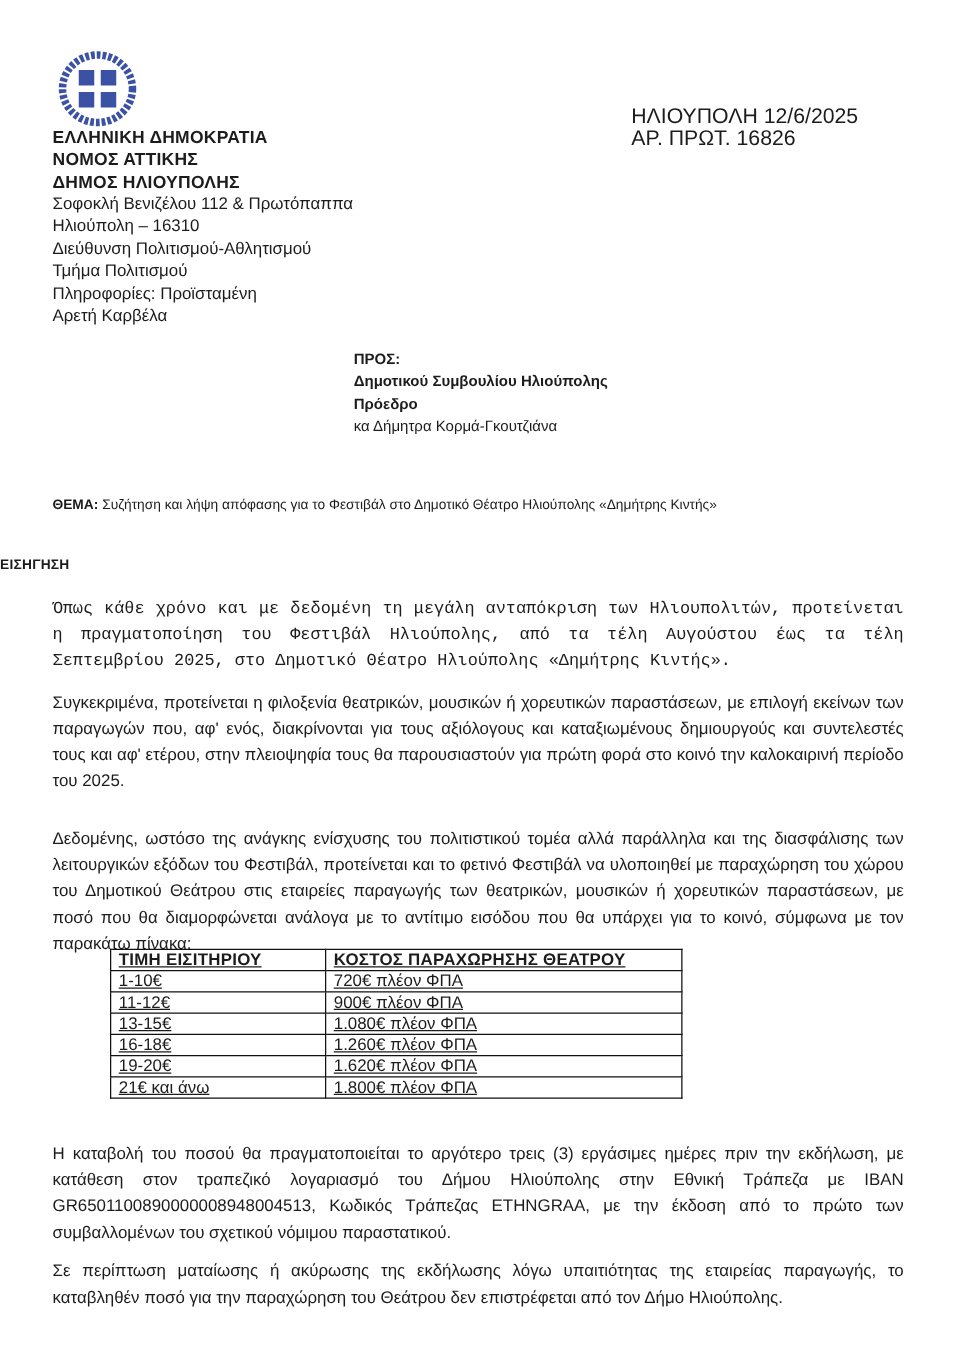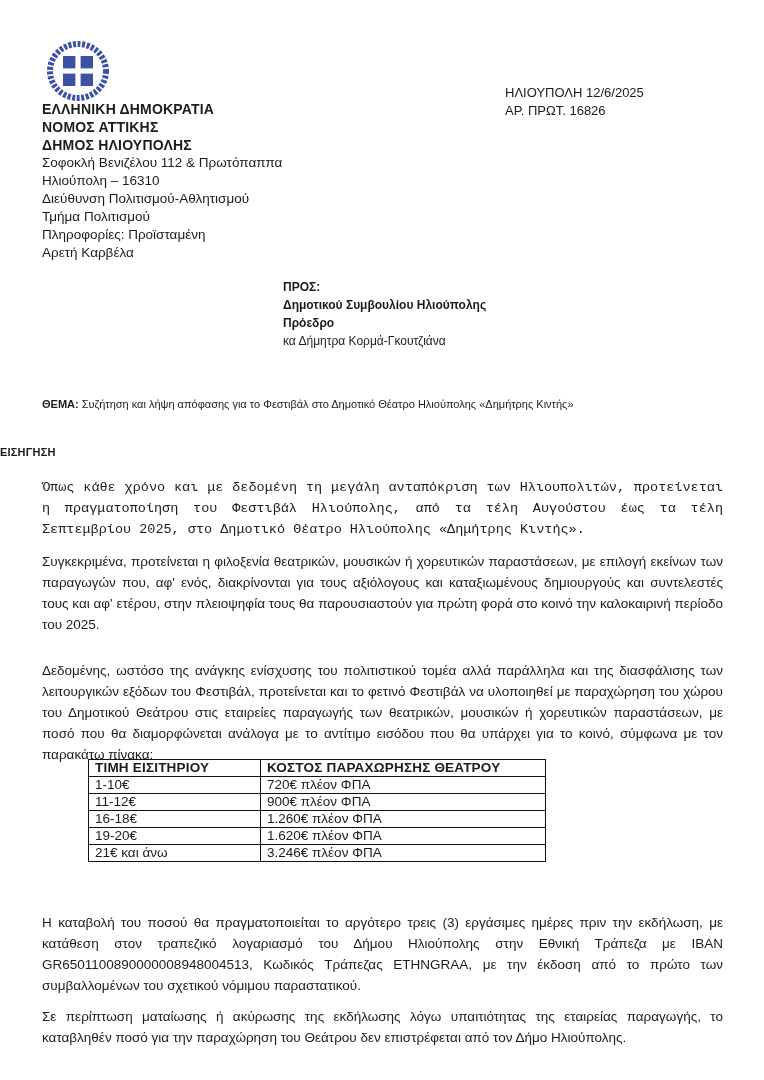--- a/index.html
+++ b/index.html
@@ -15,21 +15,21 @@
   .abs { position: absolute; }
 
   
   .emblem { left: 46px; top: 40px; width: 64px; height: 62px; }
 
   
   .sender { left: 42px; top: 100px; font-size: 13.5px; line-height: 18px; white-space: nowrap; }
   .sender .bold-line { font-weight: bold; font-size: 14px; letter-spacing: 0.2px; }
 
   
-  .reference { left: 505px; top: 84px; font-size: 13px; line-height: 17.5px; white-space: nowrap; }
+  .reference { left: 505px; top: 84px; font-size: 17px; line-height: 17.5px; white-space: nowrap; }
 
   
   .recipient { left: 283px; top: 278px; font-size: 12px; line-height: 18px; white-space: nowrap; }
   .recipient .bold-line { font-weight: bold; }
 
   
   .subject { left: 42px; top: 394px; width: 681px; font-size: 11px; line-height: 20.5px; text-align: justify; }
   .subject .label { font-weight: bold; }
 
   
@@ -47,20 +47,21 @@
   .price-table { left: 88px; top: 759px; border-collapse: collapse; table-layout: fixed; }
   .price-table th, .price-table td {
     border: 1.4px solid #111;
     font-size: 13.5px;
     line-height: 14px;
     padding: 1px 6px 1px 6px;
     text-align: left;
     vertical-align: middle;
     white-space: nowrap;
     height: 14px;
+    text-decoration: underline;
   }
   .price-table th { font-weight: bold; letter-spacing: 0.2px; }
   .price-table .col-price { width: 159px; }
   .price-table .col-cost { width: 272px; margin-left: 46px; }
 </style>
 </head>
 <body>
 
 <div class="page">
 
@@ -119,30 +120,34 @@
     <tbody>
       <tr>
         <td>1-10€</td>
         <td>720€ πλέον ΦΠΑ</td>
       </tr>
       <tr>
         <td>11-12€</td>
         <td>900€ πλέον ΦΠΑ</td>
       </tr>
       <tr>
+        <td>13-15€</td>
+        <td>1.080€ πλέον ΦΠΑ</td>
+      </tr>
+      <tr>
         <td>16-18€</td>
         <td>1.260€ πλέον ΦΠΑ</td>
       </tr>
       <tr>
         <td>19-20€</td>
         <td>1.620€ πλέον ΦΠΑ</td>
       </tr>
       <tr>
         <td>21€ και άνω</td>
-        <td>3.246€ πλέον ΦΠΑ</td>
+        <td>1.800€ πλέον ΦΠΑ</td>
       </tr>
     </tbody>
   </table>
 
   <p class="abs para para-4">Η καταβολή του ποσού θα πραγματοποιείται  το αργότερο τρεις (3) εργάσιμες ημέρες πριν την εκδήλωση, με κατάθεση στον τραπεζικό λογαριασμό του Δήμου Ηλιούπολης στην  Εθνική Τράπεζα με IBAN GR6501100890000008948004513, Κωδικός Τράπεζας ETHNGRAA, με την έκδοση από το πρώτο των συμβαλλομένων του σχετικού νόμιμου παραστατικού.</p>
   <p class="abs para para-5">Σε περίπτωση ματαίωσης ή ακύρωσης της εκδήλωσης λόγω υπαιτιότητας της εταιρείας παραγωγής, το καταβληθέν ποσό για την παραχώρηση του Θεάτρου δεν επιστρέφεται από τον Δήμο Ηλιούπολης.</p>
 
 </div>
 
 </body></html>

